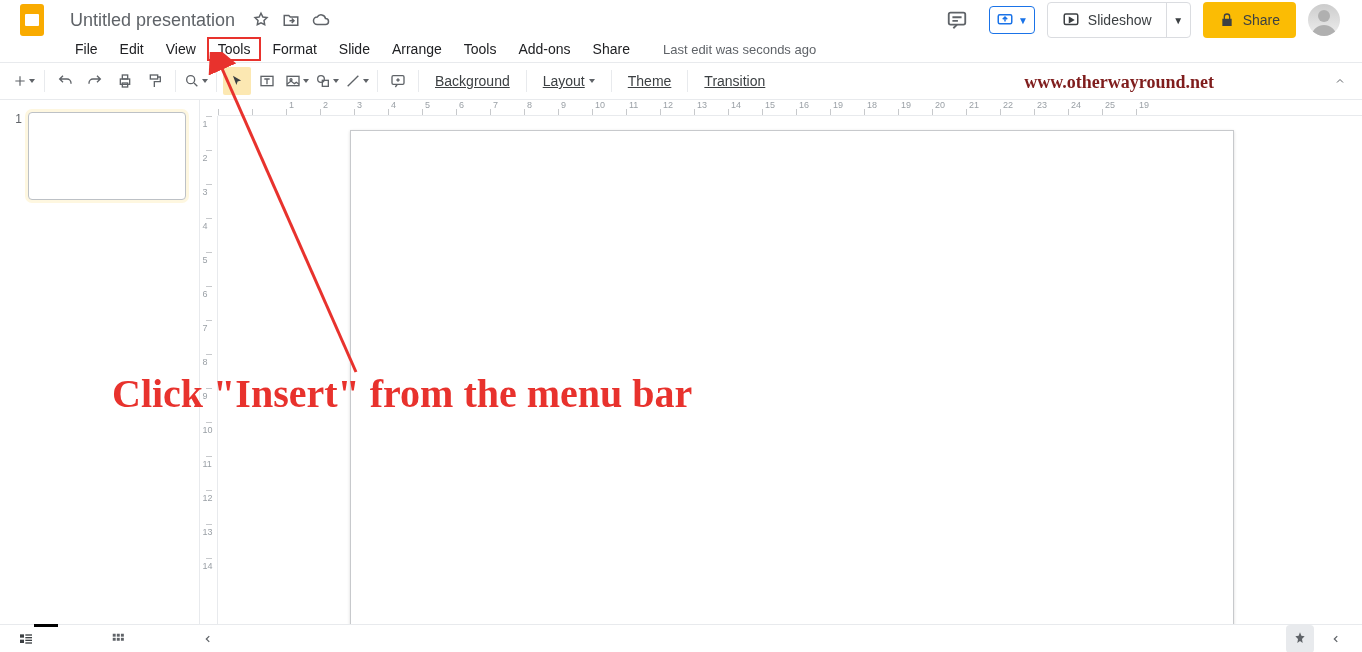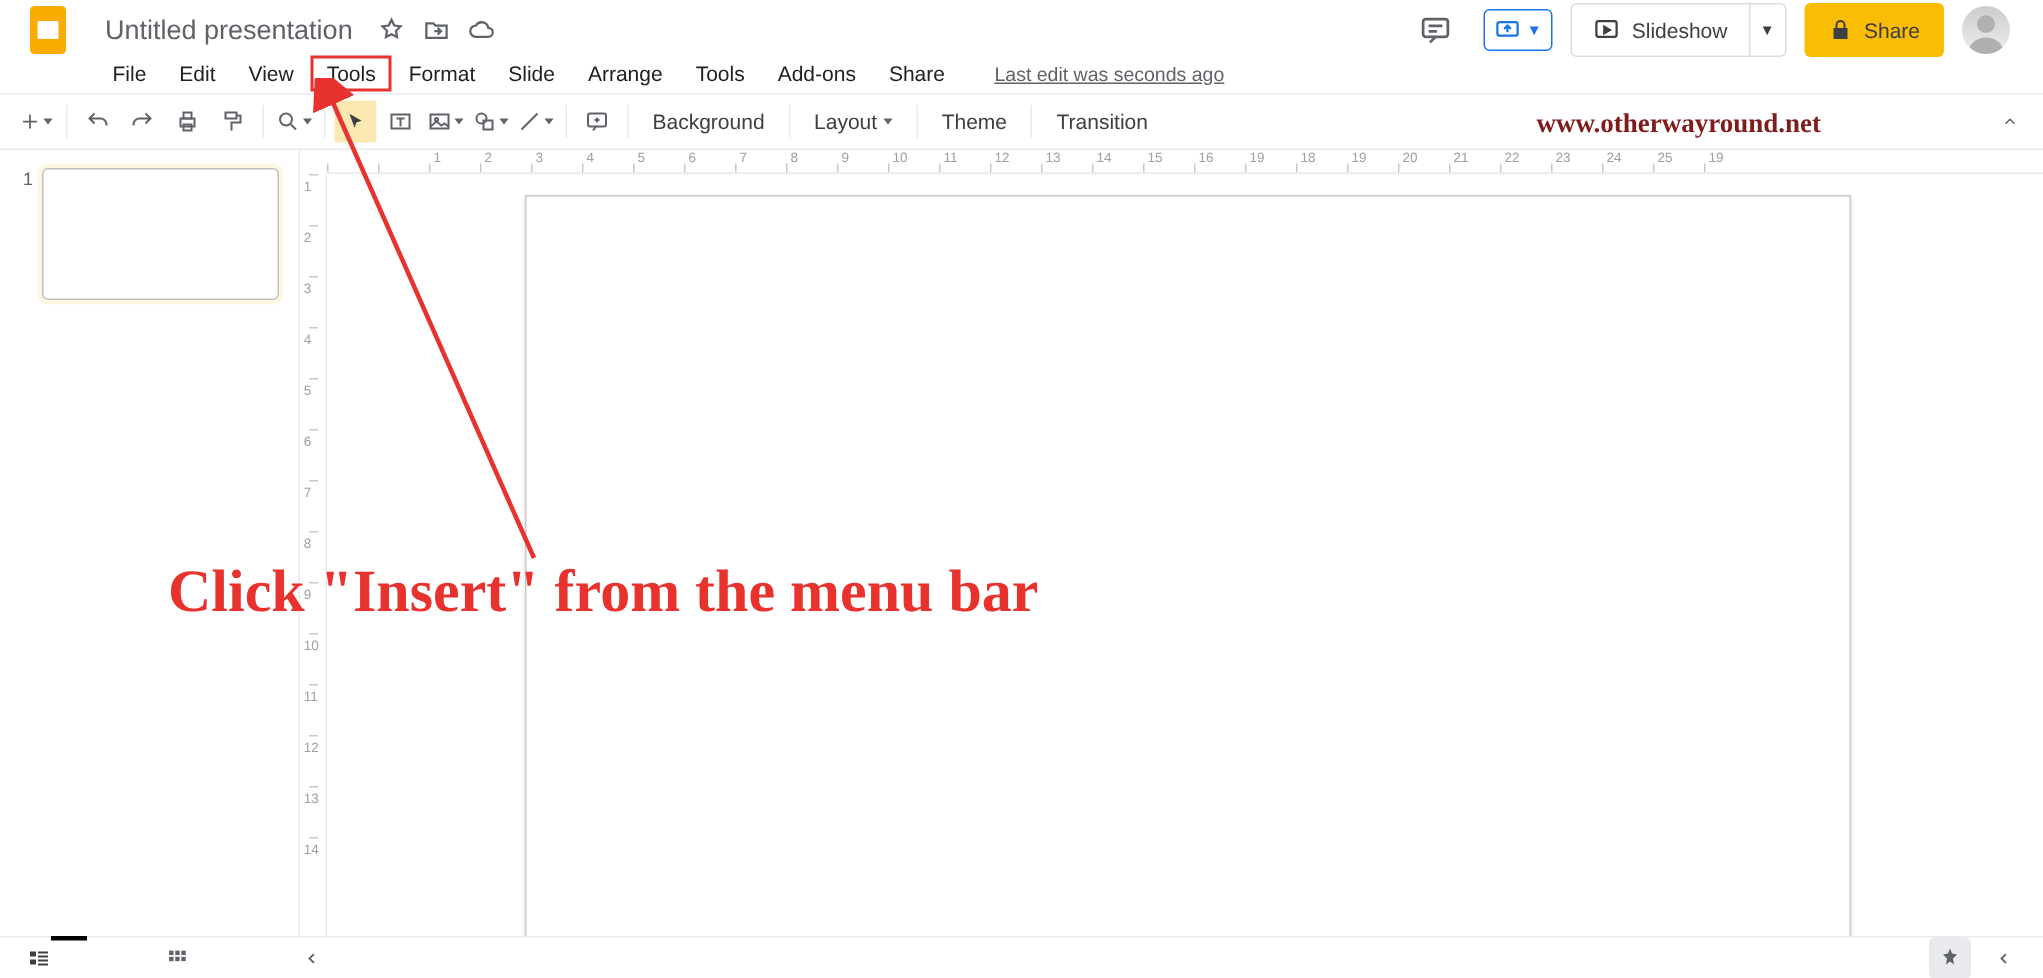--- a/index.html
+++ b/index.html
@@ -20,29 +20,29 @@
   .slideshow-group { display: flex; align-items: center; border: 1px solid #dadce0; border-radius: 4px; height: 36px; }
   .slideshow-btn { display: flex; align-items: center; gap: 8px; padding: 0 14px; height: 100%; font-size: 14px; cursor: pointer; }
   .slideshow-caret { width: 24px; height: 100%; border-left: 1px solid #dadce0; display: flex; align-items: center; justify-content: center; font-size: 10px; cursor: pointer; }
   .share-btn { background: #fbbc04; color: #3c4043; font-weight: 500; border-radius: 4px; height: 36px; padding: 0 16px; display: flex; align-items: center; gap: 8px; font-size: 14px; cursor: pointer; }
   .avatar { width: 32px; height: 32px; border-radius: 50%; background: linear-gradient(#ccc,#eee); overflow: hidden; display:flex; align-items:center; justify-content:center; }
 
   
   .menubar-row { display: flex; align-items: center; height: 26px; padding-left: 64px; gap: 0; font-size: 14px; color: #202124; position: relative; }
   .menu-item { padding: 2px 9px; cursor: pointer; border: 2px solid transparent; }
   .menu-item.highlight { border: 2px solid #e8322d; }
-  .last-edit { margin-left: 22px; font-size: 13px; color: #5f6368; text-decoration: underline; cursor: pointer; }
+  .last-edit { margin-left: 22px; font-size: 13px; color: #5f6368; cursor: pointer; }
 
   
   .toolbar { height: 38px; border-top: 1px solid #e8eaed; border-bottom: 1px solid #e8eaed; display: flex; align-items: center; padding: 0 10px; gap: 2px; }
   .tbtn { min-width: 28px; height: 28px; display: flex; align-items: center; justify-content: center; color: #5f6368; border-radius: 2px; cursor: pointer; position: relative; }
   .tbtn.dd::after { content: ""; border-left: 3px solid transparent; border-right: 3px solid transparent; border-top: 4px solid #5f6368; margin-left: 2px; }
   .tbtn.sel { background: #fce8b2; }
   .sep { width: 1px; height: 22px; background: #e8eaed; margin: 0 4px; }
-  .text-btn { padding: 0 10px; font-size: 14px; color: #3c4043; height: 28px; display: flex; align-items: center; cursor: pointer; }
+  .text-btn { padding: 0 10px; font-size: 14px; color: #3c4043; height: 28px; display: flex; align-items: center; cursor: pointer; text-decoration: underline; }
   .text-btn.dd::after { content: ""; border-left: 3px solid transparent; border-right: 3px solid transparent; border-top: 4px solid #5f6368; margin-left: 4px; }
   .toolbar-spacer { flex: 1; }
   .collapse-caret { width: 24px; height: 24px; display:flex; align-items:center; justify-content:center; color:#5f6368; cursor:pointer; }
 
   
   .workspace { display: flex; height: calc(652px - 36px - 26px - 38px - 28px); }
   .slide-panel { width: 200px; border-right: 1px solid #e8eaed; padding: 12px 8px; }
   .thumb-row { display: flex; gap: 6px; }
   .thumb-num { font-size: 12px; color: #5f6368; width: 14px; text-align: right; }
   .thumb { width: 158px; height: 88px; border: 1px solid #bdc1c6; border-radius: 4px; background:#fff; box-shadow: 0 0 0 3px #fef7e0; cursor:pointer; }

